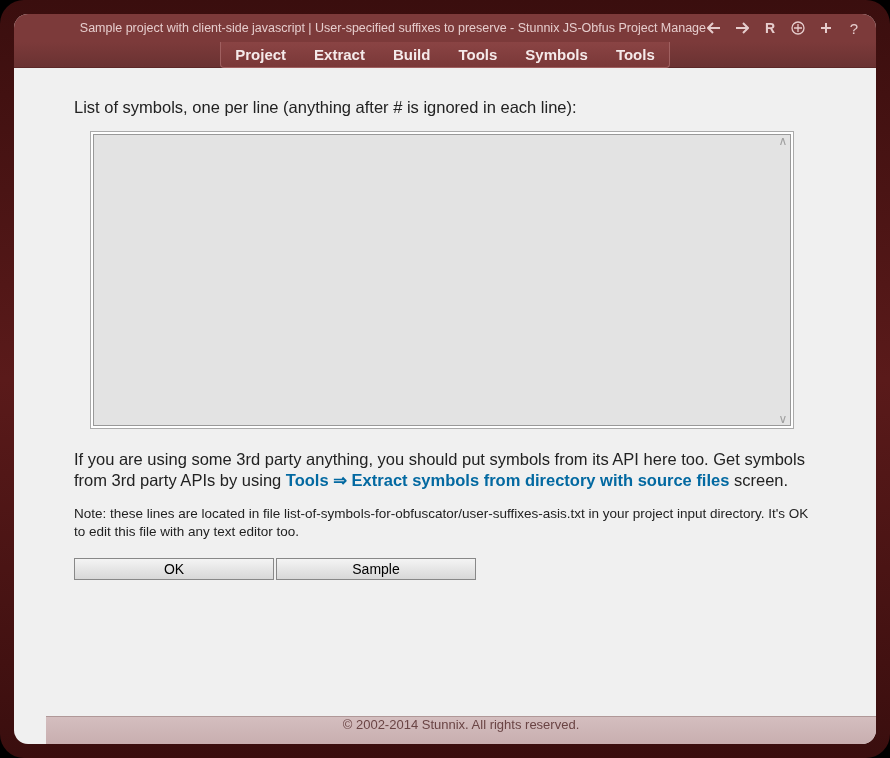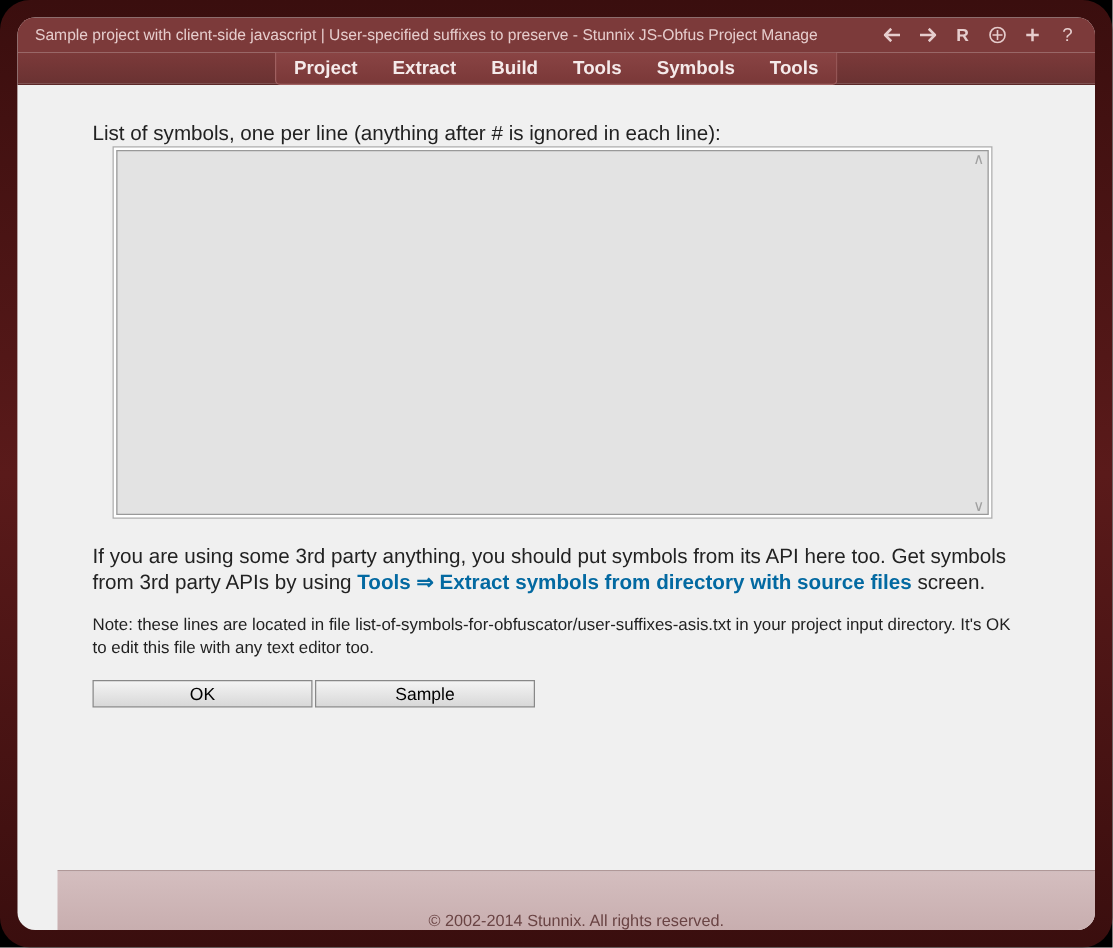--- a/index.html
+++ b/index.html
@@ -33,21 +33,21 @@
       display: flex;
       align-items: center;
       justify-content: center;
       position: relative;
       padding: 0 14px;
     }
     .title-text {
       color: #e6cdcd;
       font-size: 12.5px;
       white-space: nowrap;
-      text-align: left;
+      text-align: right;
       flex: 1;
     }
     .title-icons {
       display: flex;
       gap: 12px;
       color: #e6cdcd;
       font-size: 12px;
       align-items: center;
     }
     .title-icon {
@@ -84,20 +84,21 @@
     }
     .content {
       flex: 1;
       background: #f0f0f0;
       padding: 30px 60px 20px 60px;
       overflow: auto;
     }
     .instruction {
       color: #222;
       font-size: 16.5px;
+      margin-bottom: 14px;
     }
     .textarea-wrap {
       margin-left: 16px;
       margin-bottom: 20px;
       position: relative;
       background: #fff;
       border: 1px solid #aaa;
       padding: 2px;
       width: 704px;
     }
@@ -140,33 +141,33 @@
     .note {
       color: #222;
       font-size: 13.5px;
       line-height: 1.3;
       margin-bottom: 18px;
     }
     .button-row {
       display: flex;
     }
     .btn {
-      width: 176px;
+      width: 200px;
       height: 22px;
       background: linear-gradient(to bottom, #f4f4f4 0%, #d8d8d8 100%);
       border: 1px solid #888;
       font-size: 14px;
       cursor: pointer;
       margin-right: 2px;
     }
     .footer {
       background: linear-gradient(to bottom, #d4bebf 0%, #c8aeaf 100%);
-      height: 48px;
-      display: flex;
-      align-items: flex-end;
+      height: 28px;
+      display: flex;
+      align-items: flex-start;
       justify-content: center;
       font-size: 13px;
       color: #6a4444;
       border-top: 1px solid #b09898;
       margin-left: 32px;
     }
   </style>
 </head>
 <body>
 

